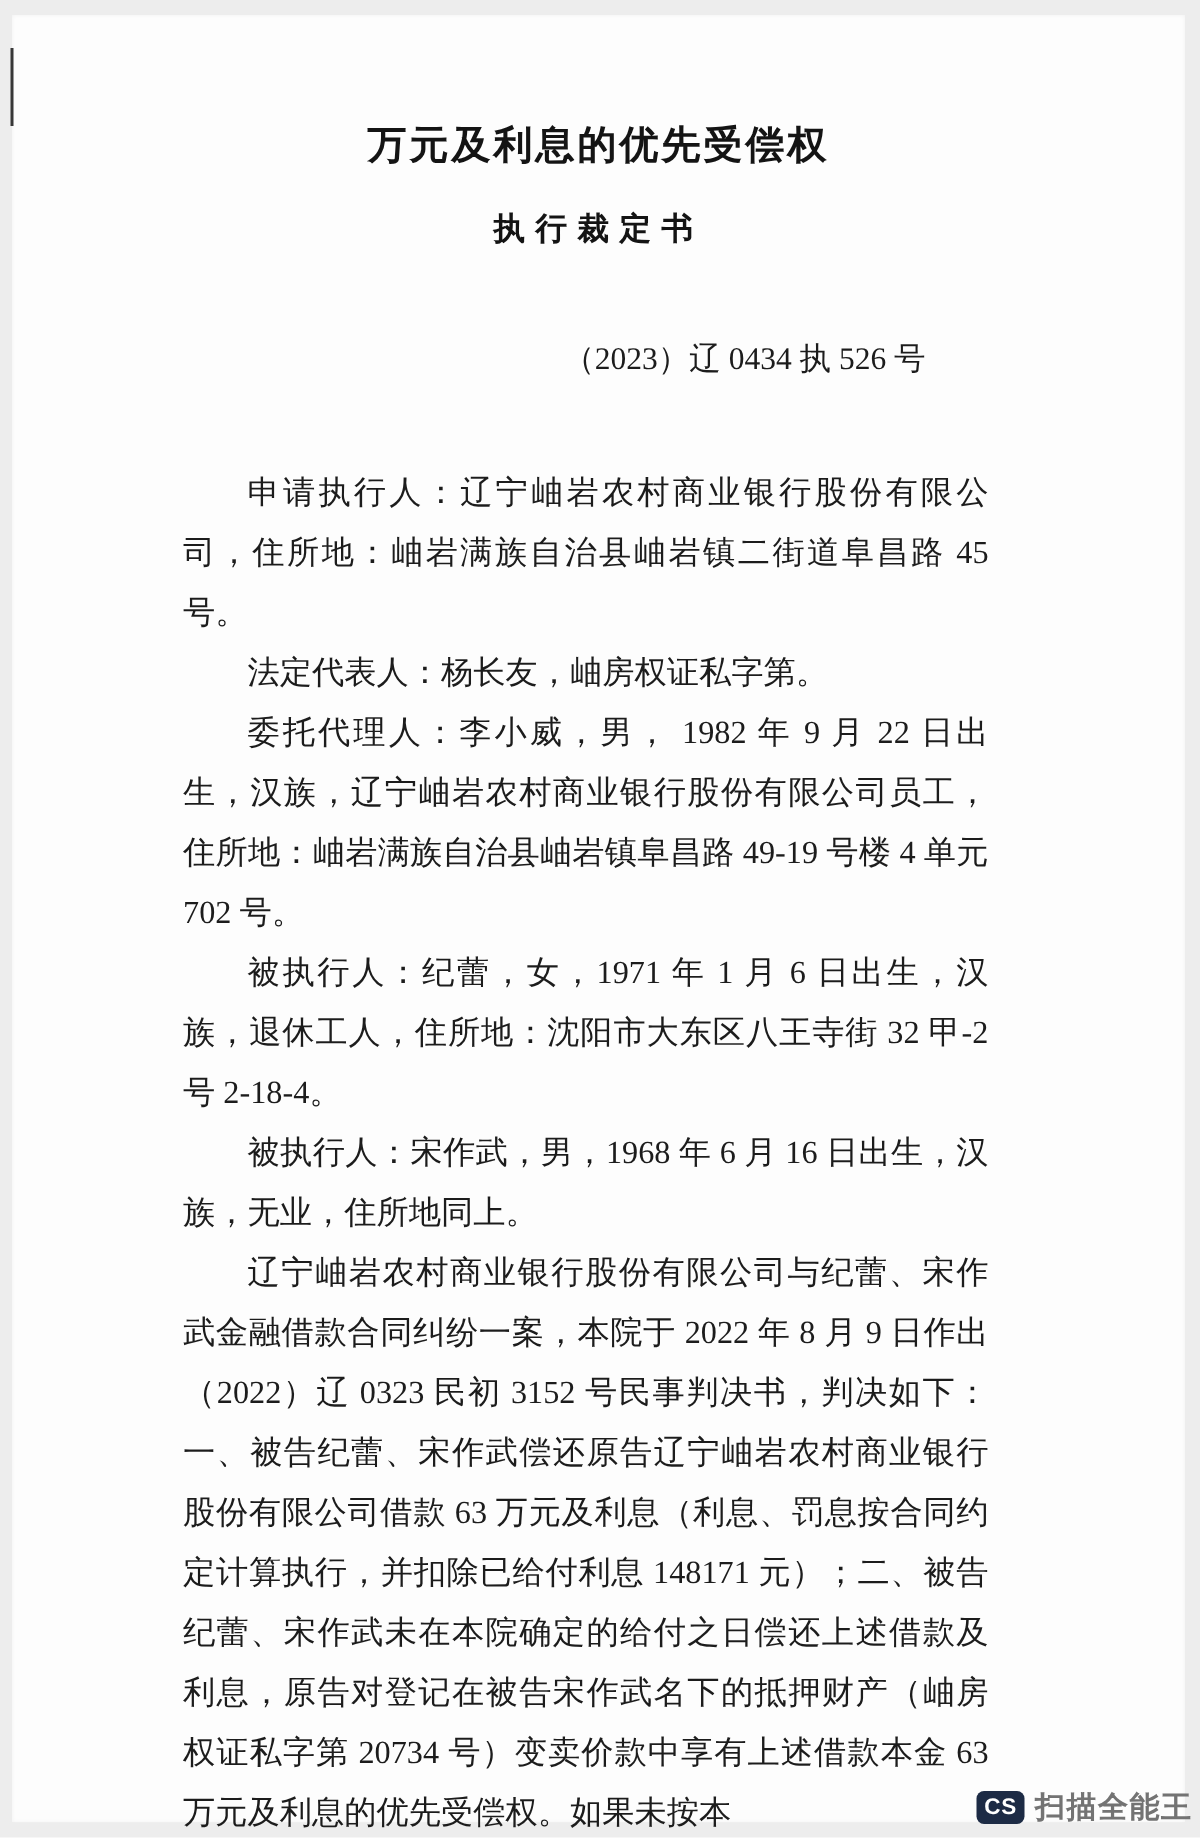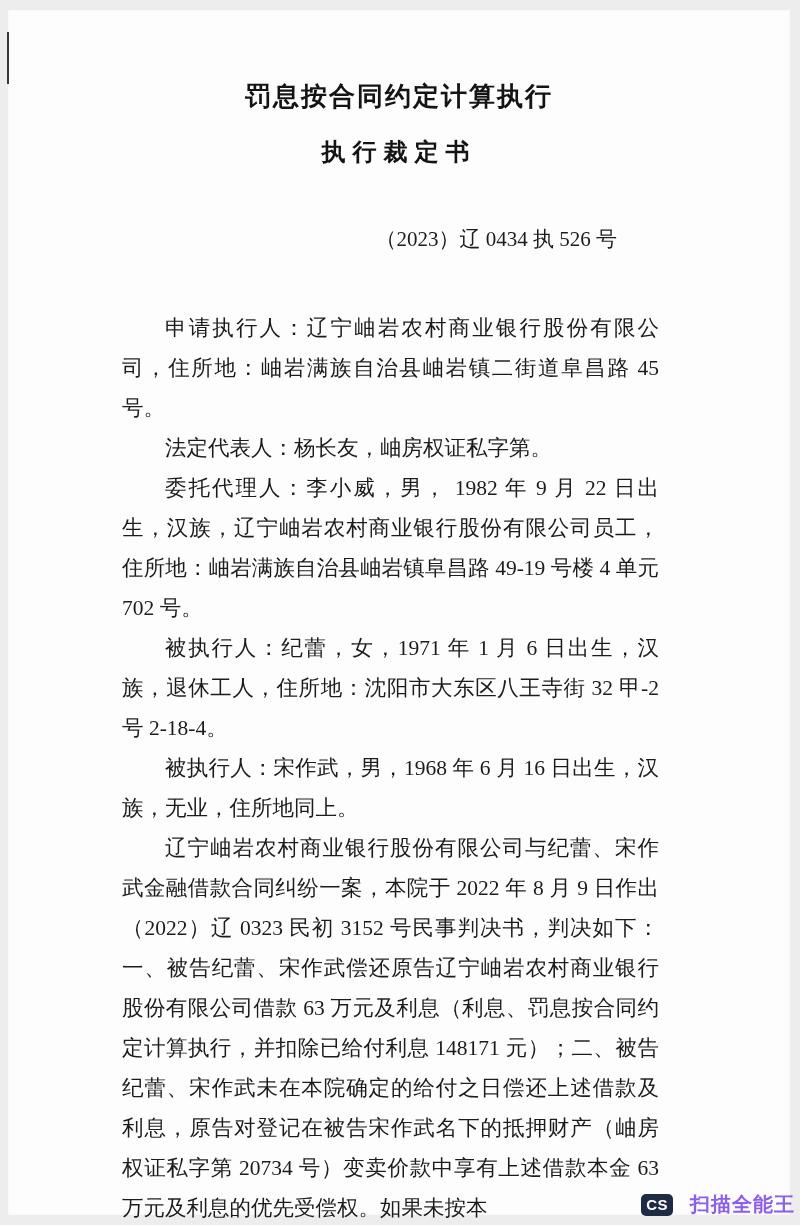--- a/index.html
+++ b/index.html
@@ -33,21 +33,21 @@
     text-align: center;
     font-size: 26px;
     font-weight: bold;
     letter-spacing: 2px;
     line-height: 34px;
     color: #141414;
   }
   .doc-title {
     margin: 16px 0 0 0;
     text-align: center;
-    font-size: 24px;
+    font-size: 21px;
     font-weight: bold;
     letter-spacing: 7px;
     line-height: 44px;
     color: #141414;
   }
   .case-number {
     margin: 50px 173px 0 0;
     text-align: right;
     font-size: 21px;
     line-height: 30px;
@@ -64,47 +64,47 @@
   .doc-body p {
     margin: 0;
     text-indent: 2em;
   }
   .watermark {
     position: absolute;
     right: 5px;
     bottom: 7px;
     display: flex;
     align-items: center;
-    gap: 17px;
+    gap: 7px;
     font-family: "Liberation Sans", sans-serif;
   }
   .cs-badge {
     display: inline-block;
     background: #1d2b45;
     color: #ffffff;
     font-weight: bold;
     font-size: 15px;
     line-height: 18px;
     padding: 2px 5px;
     border-radius: 5px;
     letter-spacing: 0.5px;
   }
   .wm-label {
-    color: #8b5cf6;
+    color: #737373;
     font-size: 20px;
     font-weight: bold;
     letter-spacing: 1px;
   }
 </style>
 </head>
 <body>
 
 <div class="screenshot">
   <div class="page">
-    <h1 class="court-name">罚息按合同约定计算执行</h1>
+    <h1 class="court-name">万元及利息的优先受偿权</h1>
     <h2 class="doc-title">执行裁定书</h2>
     <div class="case-number">（2023）辽 0434 执 526 号</div>
     <div class="doc-body">
       <p>申请执行人：辽宁岫岩农村商业银行股份有限公司，住所地：岫岩满族自治县岫岩镇二街道阜昌路 45 号。</p>
       <p>法定代表人：杨长友，岫房权证私字第。</p>
       <p>委托代理人：李小威，男， 1982 年 9 月 22 日出生，汉族，辽宁岫岩农村商业银行股份有限公司员工，住所地：岫岩满族自治县岫岩镇阜昌路 49-19 号楼 4 单元 702 号。</p>
       <p>被执行人：纪蕾，女，1971 年 1 月 6 日出生，汉族，退休工人，住所地：沈阳市大东区八王寺街 32 甲-2 号 2-18-4。</p>
       <p>被执行人：宋作武，男，1968 年 6 月 16 日出生，汉族，无业，住所地同上。</p>
       <p>辽宁岫岩农村商业银行股份有限公司与纪蕾、宋作武金融借款合同纠纷一案，本院于 2022 年 8 月 9 日作出（2022）辽 0323 民初 3152 号民事判决书，判决如下：一、被告纪蕾、宋作武偿还原告辽宁岫岩农村商业银行股份有限公司借款 63 万元及利息（利息、罚息按合同约定计算执行，并扣除已给付利息 148171 元）；二、被告纪蕾、宋作武未在本院确定的给付之日偿还上述借款及利息，原告对登记在被告宋作武名下的抵押财产（岫房权证私字第 20734 号）变卖价款中享有上述借款本金 63 万元及利息的优先受偿权。如果未按本</p>
     </div>

